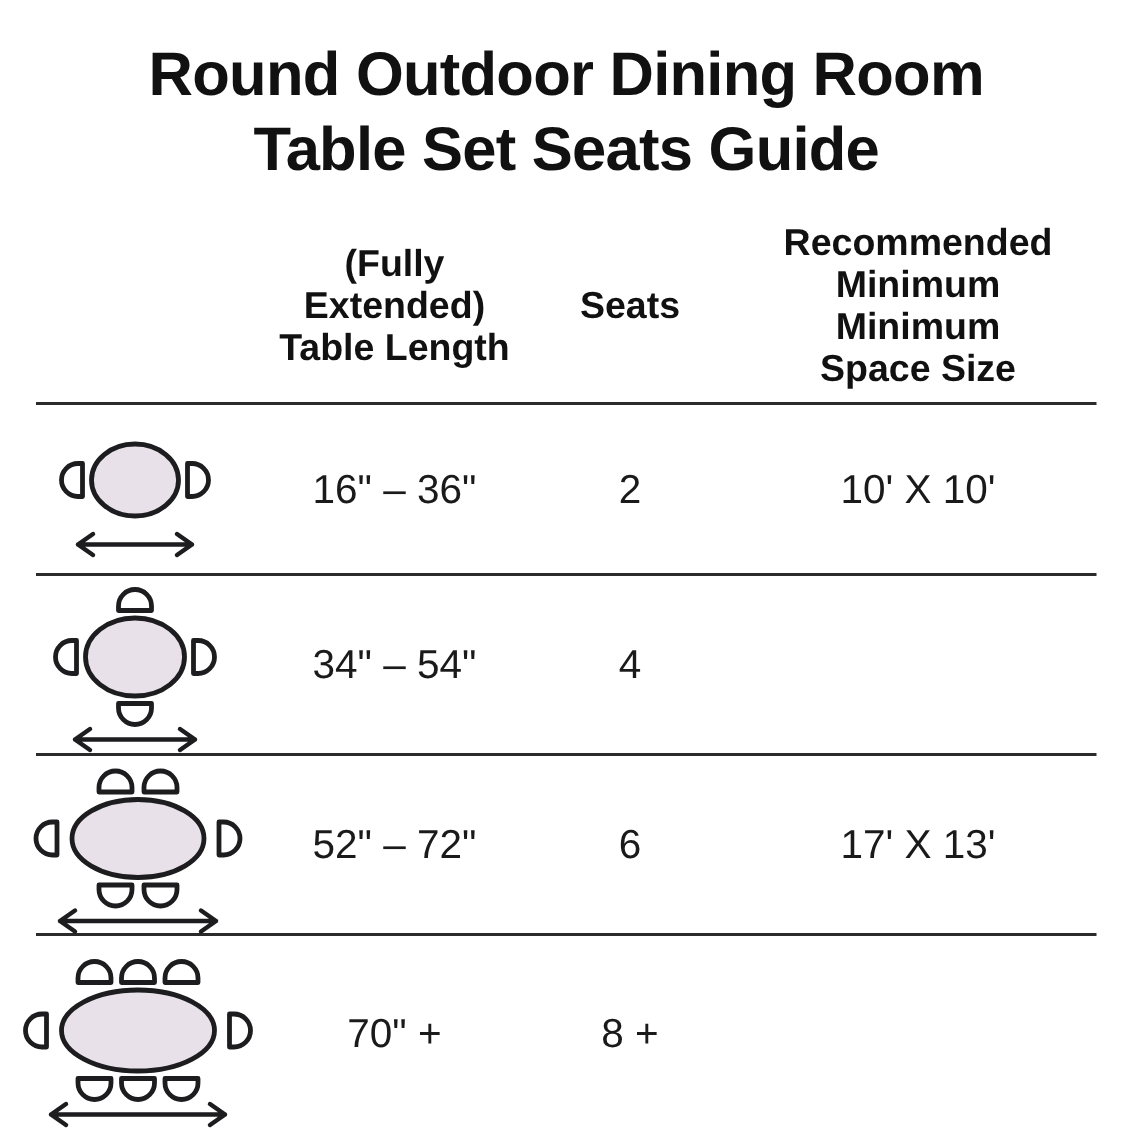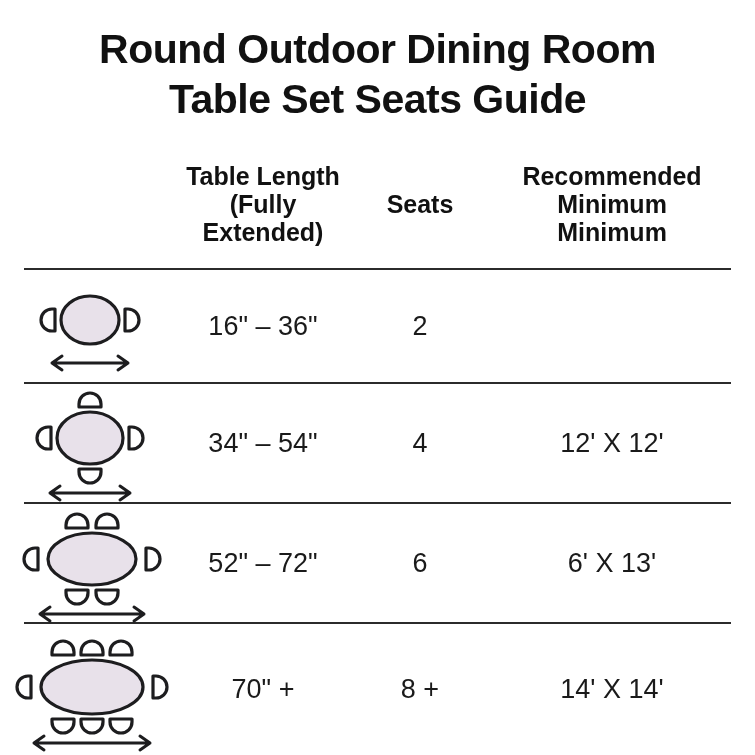--- a/index.html
+++ b/index.html
@@ -79,82 +79,83 @@
 <div class="page">
 
   <div class="title">
     <div>Round Outdoor Dining Room</div>
     <div>Table Set Seats Guide</div>
   </div>
 
   <div class="grid-row header-row">
     <div class="cell col-illo"></div>
     <div class="cell col-length hdr">
+      <div>(Fully Extended)</div>
       <div>Table Length</div>
-      <div>(Fully Extended)</div>
     </div>
     <div class="cell col-seats hdr">Seats</div>
     <div class="cell col-space hdr">
       <div>Recommended</div>
       <div>Minimum</div>
       <div>Minimum</div>
+      <div>Space Size</div>
     </div>
   </div>
 
   <div class="divider"></div>
 
   <div class="grid-row data-row row-1">
     <div class="cell col-illo illo">
       <svg width="180" height="106" viewBox="0 0 180 106">
         <path class="chair" d="M55 36 h-3 a11 11 0 0 0 0 22 h3 z"></path>
         <path class="chair" d="M125 36 h3 a11 11 0 0 1 0 22 h-3 z"></path>
         <ellipse class="tbl" cx="90" cy="47" rx="29" ry="24"></ellipse>
         <path class="arrow" d="M62 83 L52 90 L62 97 M52 90 L128 90 M118 83 L128 90 L118 97"></path>
       </svg>
     </div>
     <div class="cell col-length val">16" – 36"</div>
     <div class="cell col-seats val">2</div>
+    <div class="cell col-space val">10' X 10'</div>
   </div>
 
   <div class="divider"></div>
 
   <div class="grid-row data-row row-2">
     <div class="cell col-illo illo">
       <svg width="180" height="122" viewBox="0 0 180 122">
         <path class="chair" d="M79 25 v-3 a11 11 0 0 1 22 0 v3 z"></path>
         <path class="chair" d="M79 87 v3 a11 11 0 0 0 22 0 v-3 z"></path>
         <path class="chair" d="M51 45 h-3 a11 11 0 0 0 0 22 h3 z"></path>
         <path class="chair" d="M129 45 h3 a11 11 0 0 1 0 22 h-3 z"></path>
         <ellipse class="tbl" cx="90" cy="56" rx="33" ry="26"></ellipse>
         <path class="arrow" d="M60 104 L50 111 L60 118 M50 111 L130 111 M120 104 L130 111 L120 118"></path>
       </svg>
     </div>
     <div class="cell col-length val">34" – 54"</div>
     <div class="cell col-seats val">4</div>
-    <div class="cell col-space val">12' X 12'</div>
   </div>
 
   <div class="divider"></div>
 
   <div class="grid-row data-row row-3">
     <div class="cell col-illo illo">
       <svg width="180" height="124" viewBox="0 0 180 124">
         <path class="chair" d="M66 27 v-3 a11 11 0 0 1 22 0 v3 z"></path>
         <path class="chair" d="M96 27 v-3 a11 11 0 0 1 22 0 v3 z"></path>
         <path class="chair" d="M66 89 v3 a11 11 0 0 0 22 0 v-3 z"></path>
         <path class="chair" d="M96 89 v3 a11 11 0 0 0 22 0 v-3 z"></path>
         <path class="chair" d="M38 47 h-3 a11 11 0 0 0 0 22 h3 z"></path>
         <path class="chair" d="M146 47 h3 a11 11 0 0 1 0 22 h-3 z"></path>
         <ellipse class="tbl" cx="92" cy="58" rx="44" ry="26"></ellipse>
         <path class="arrow" d="M50 106 L40 113 L50 120 M40 113 L144 113 M134 106 L144 113 L134 120"></path>
       </svg>
     </div>
     <div class="cell col-length val">52" – 72"</div>
     <div class="cell col-seats val">6</div>
-    <div class="cell col-space val">6' X 13'</div>
+    <div class="cell col-space val">17' X 13'</div>
   </div>
 
   <div class="divider"></div>
 
   <div class="grid-row data-row row-4">
     <div class="cell col-illo illo">
       <svg width="180" height="130" viewBox="0 0 180 130">
         <path class="chair" d="M52 30 v-3 a11 11 0 0 1 22 0 v3 z"></path>
         <path class="chair" d="M81 30 v-3 a11 11 0 0 1 22 0 v3 z"></path>
         <path class="chair" d="M110 30 v-3 a11 11 0 0 1 22 0 v3 z"></path>
@@ -162,16 +163,15 @@
         <path class="chair" d="M81 94 v3 a11 11 0 0 0 22 0 v-3 z"></path>
         <path class="chair" d="M110 94 v3 a11 11 0 0 0 22 0 v-3 z"></path>
         <path class="chair" d="M31 51 h-3 a11 11 0 0 0 0 22 h3 z"></path>
         <path class="chair" d="M153 51 h3 a11 11 0 0 1 0 22 h-3 z"></path>
         <ellipse class="tbl" cx="92" cy="62" rx="51" ry="27"></ellipse>
         <path class="arrow" d="M44 111 L34 118 L44 125 M34 118 L150 118 M140 111 L150 118 L140 125"></path>
       </svg>
     </div>
     <div class="cell col-length val">70" +</div>
     <div class="cell col-seats val">8 +</div>
-    <div class="cell col-space val">14' X 14'</div>
   </div>
 
 </div>
 
 </body></html>

